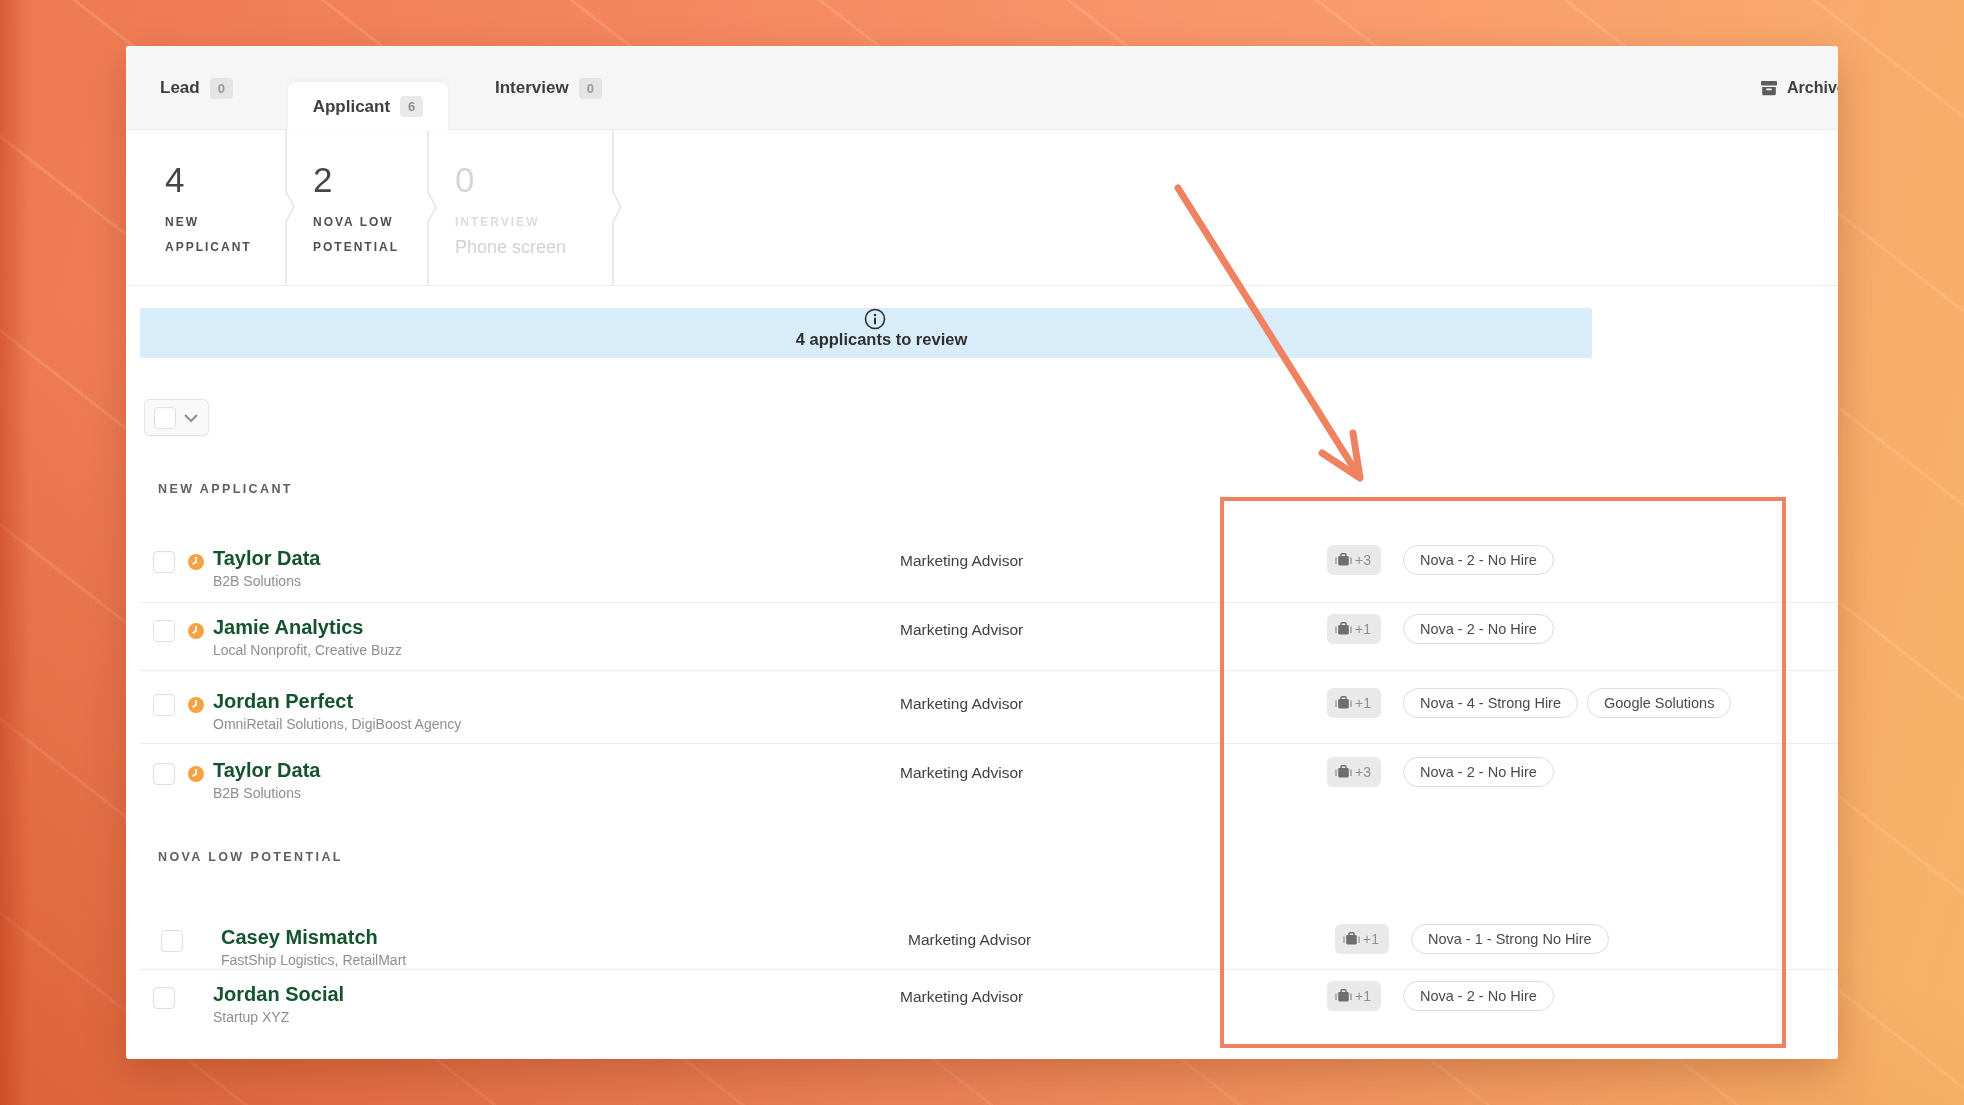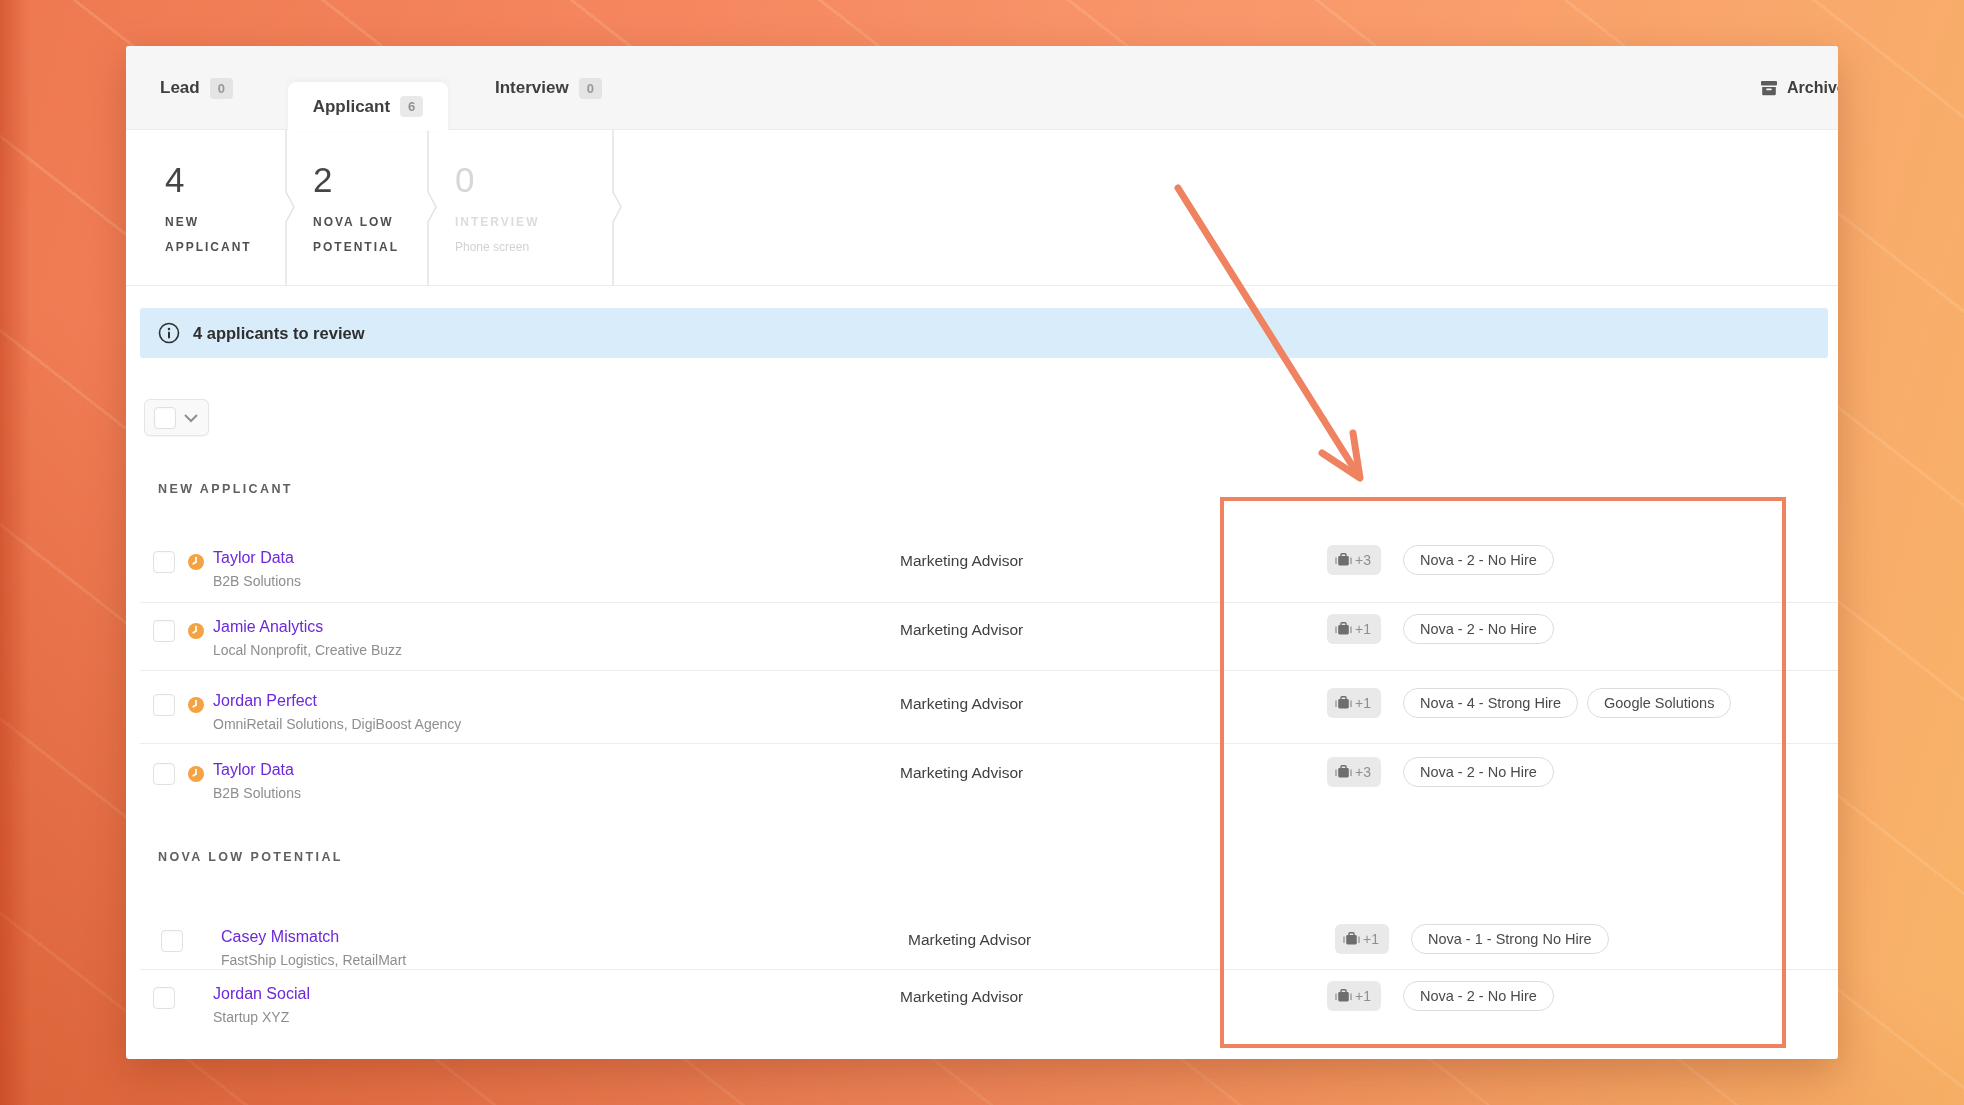--- a/index.html
+++ b/index.html
@@ -34,31 +34,31 @@
   }
   .tab-active .count-pill { background:#e9e9e9; color:#919191; }
   .archived { position:absolute; left:1634px; top:0; height:84px; width:78px;
     display:flex; align-items:center; gap:9px; overflow:hidden; white-space:nowrap; cursor:pointer; }
   .archived .tab-label { font-size:16px; }
   
   .stages { position:relative; height:155px; background:#fff; }
   .stage { position:absolute; top:30px; }
   .stage-count { font-size:35px; font-weight:400; color:#454545; line-height:40px; margin-bottom:10px; }
   .stage-line { font-size:12px; font-weight:700; letter-spacing:2px; color:#4f4f4f; line-height:25px; text-transform:uppercase; }
-  .stage-sub { font-size:12px; color:#d2d2d2; line-height:24px; }
+  .stage-sub { font-size:18px; color:#d2d2d2; line-height:24px; }
   .stage-disabled .stage-count { color:#d7d7d7; }
   .stage-disabled .stage-line { color:#dcdcdc; }
   .stage-1 { left:39px; } .stage-2 { left:187px; } .stage-3 { left:329px; }
   .stage-sep { position:absolute; top:0; width:16px; height:155px; }
   .sep-1 { left:156px; } .sep-2 { left:298px; } .sep-3 { left:483px; }
   .header-divider { position:absolute; left:0; top:239px; width:100%; height:1px; background:#ececec; }
   
   .banner {
-    position:absolute; left:14px; top:262px; width:1688px; height:50px;
-    background:#d9ecfa; border-radius:3px; display:flex; align-items:center; padding-left:18px; cursor:pointer;
+    position:absolute; left:14px; top:262px; width:1452px; height:50px;
+    background:#d9ecfa; border-radius:3px; display:flex; align-items:center; padding-left:18px; cursor:pointer;flex-direction:column;
   }
   .banner-text { margin-left:13px; font-size:16.5px; font-weight:700; color:#2f2f2f; }
   .bulk-select {
     position:absolute; left:18px; top:353px; width:65px; height:37px;
     background:#f9f9f9; border:1px solid #e5e5e5; border-radius:6px;
     display:flex; align-items:center; padding:0 9px; justify-content:space-between; cursor:pointer;
     box-shadow:0 1px 1px rgba(0,0,0,.04);
   }
   .checkbox {
     width:22px; height:22px; background:#fff; border:1px solid #e0e0e0; border-radius:4px;
@@ -68,21 +68,21 @@
     position:absolute; left:32px; font-size:12.5px; font-weight:700;
     letter-spacing:2.4px; color:#606060; text-transform:uppercase;
   }
   .sec-1 { top:436px; } .sec-2 { top:804px; }
   .row { position:absolute; left:0; width:100%; height:64px; }
   .row-1 { top:493px; } .row-2 { top:562px; } .row-3 { top:636px; }
   .row-4 { top:705px; } .row-5 { top:872px;margin-left:8px; } .row-6 { top:929px; }
   .row .checkbox { position:absolute; left:27px; top:12px; }
   .row .pending { position:absolute; left:62px; top:15px; }
   .row-texts { position:absolute; left:87px; top:8px; }
-  .cand-name { font-size:16px; font-weight:400; color:#6d28d9; line-height:22px; cursor:pointer; }
+  .cand-name { font-size:20px; font-weight:700; color:#14532d; line-height:22px; cursor:pointer; }
   .cand-company { font-size:14px; color:#8e8e8e; line-height:22px; margin-top:1px; }
   .cand-title { position:absolute; left:774px; top:11px; font-size:15.5px; color:#3f3f3f; line-height:21px; }
   .row-badges { position:absolute; left:1201px; top:6px; display:flex; align-items:center; }
   .wl-badge {
     display:inline-flex; align-items:center; gap:3px; height:30px; padding:0 10px 0 8px;
     background:#e9e9e9; border-radius:6px; color:#8f8f8f; font-size:14px;
   }
   .tag-pills { display:flex; gap:9px; margin-left:22px; }
   .tag-pill {
     display:inline-flex; align-items:center; height:30px; padding:0 16px;

